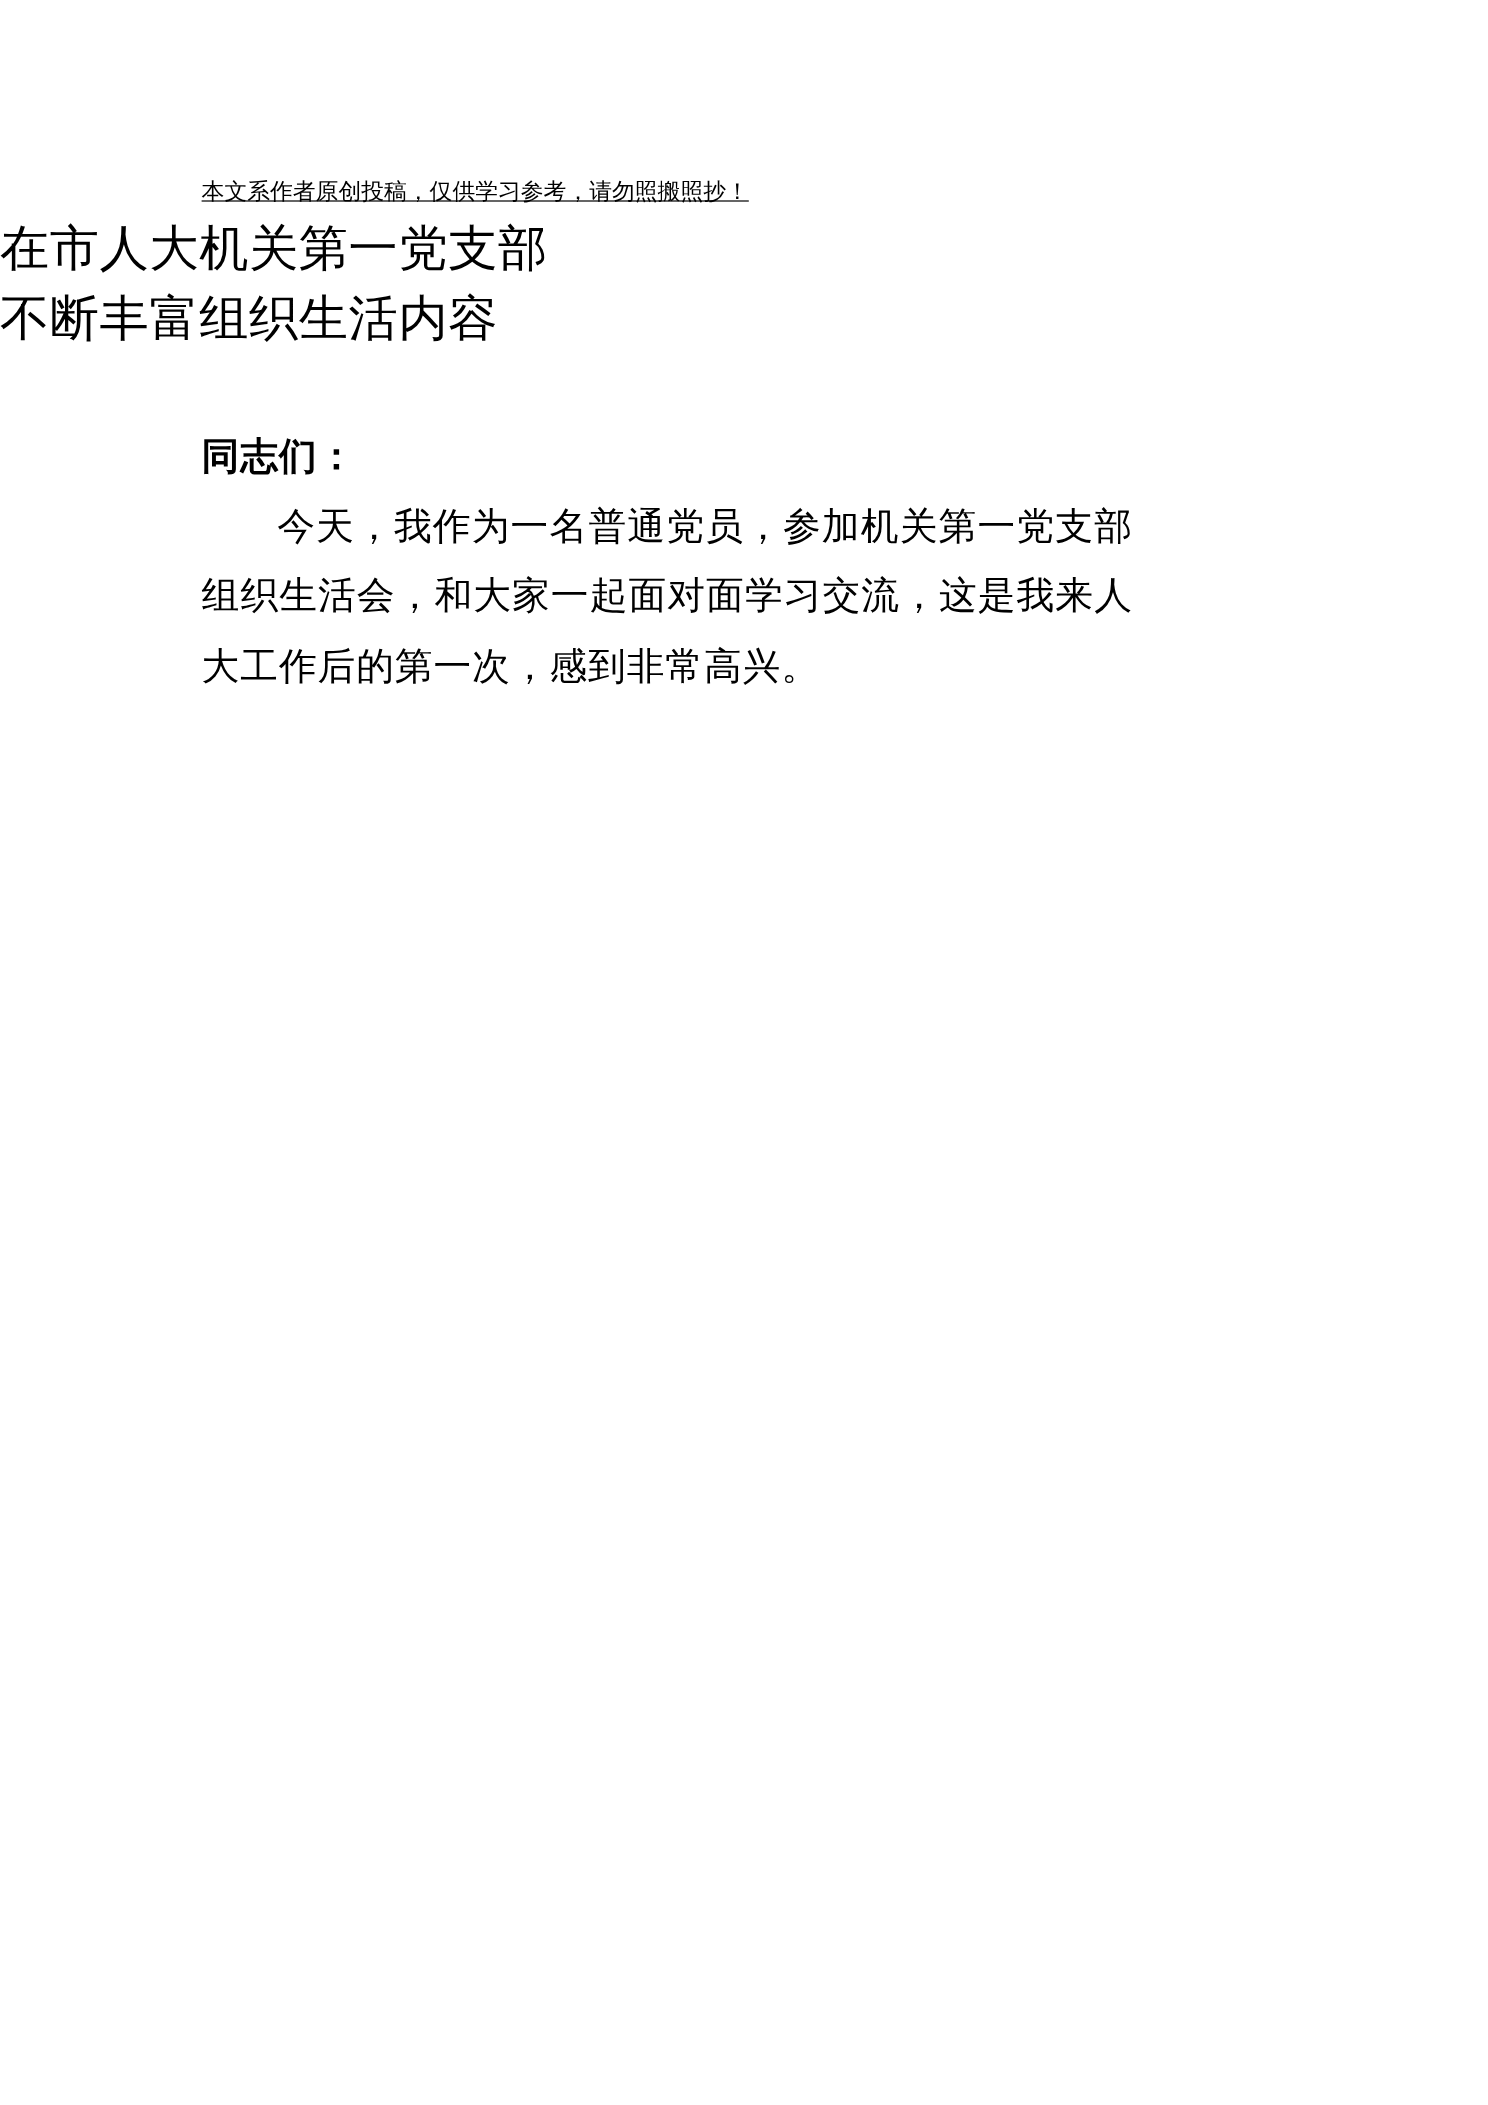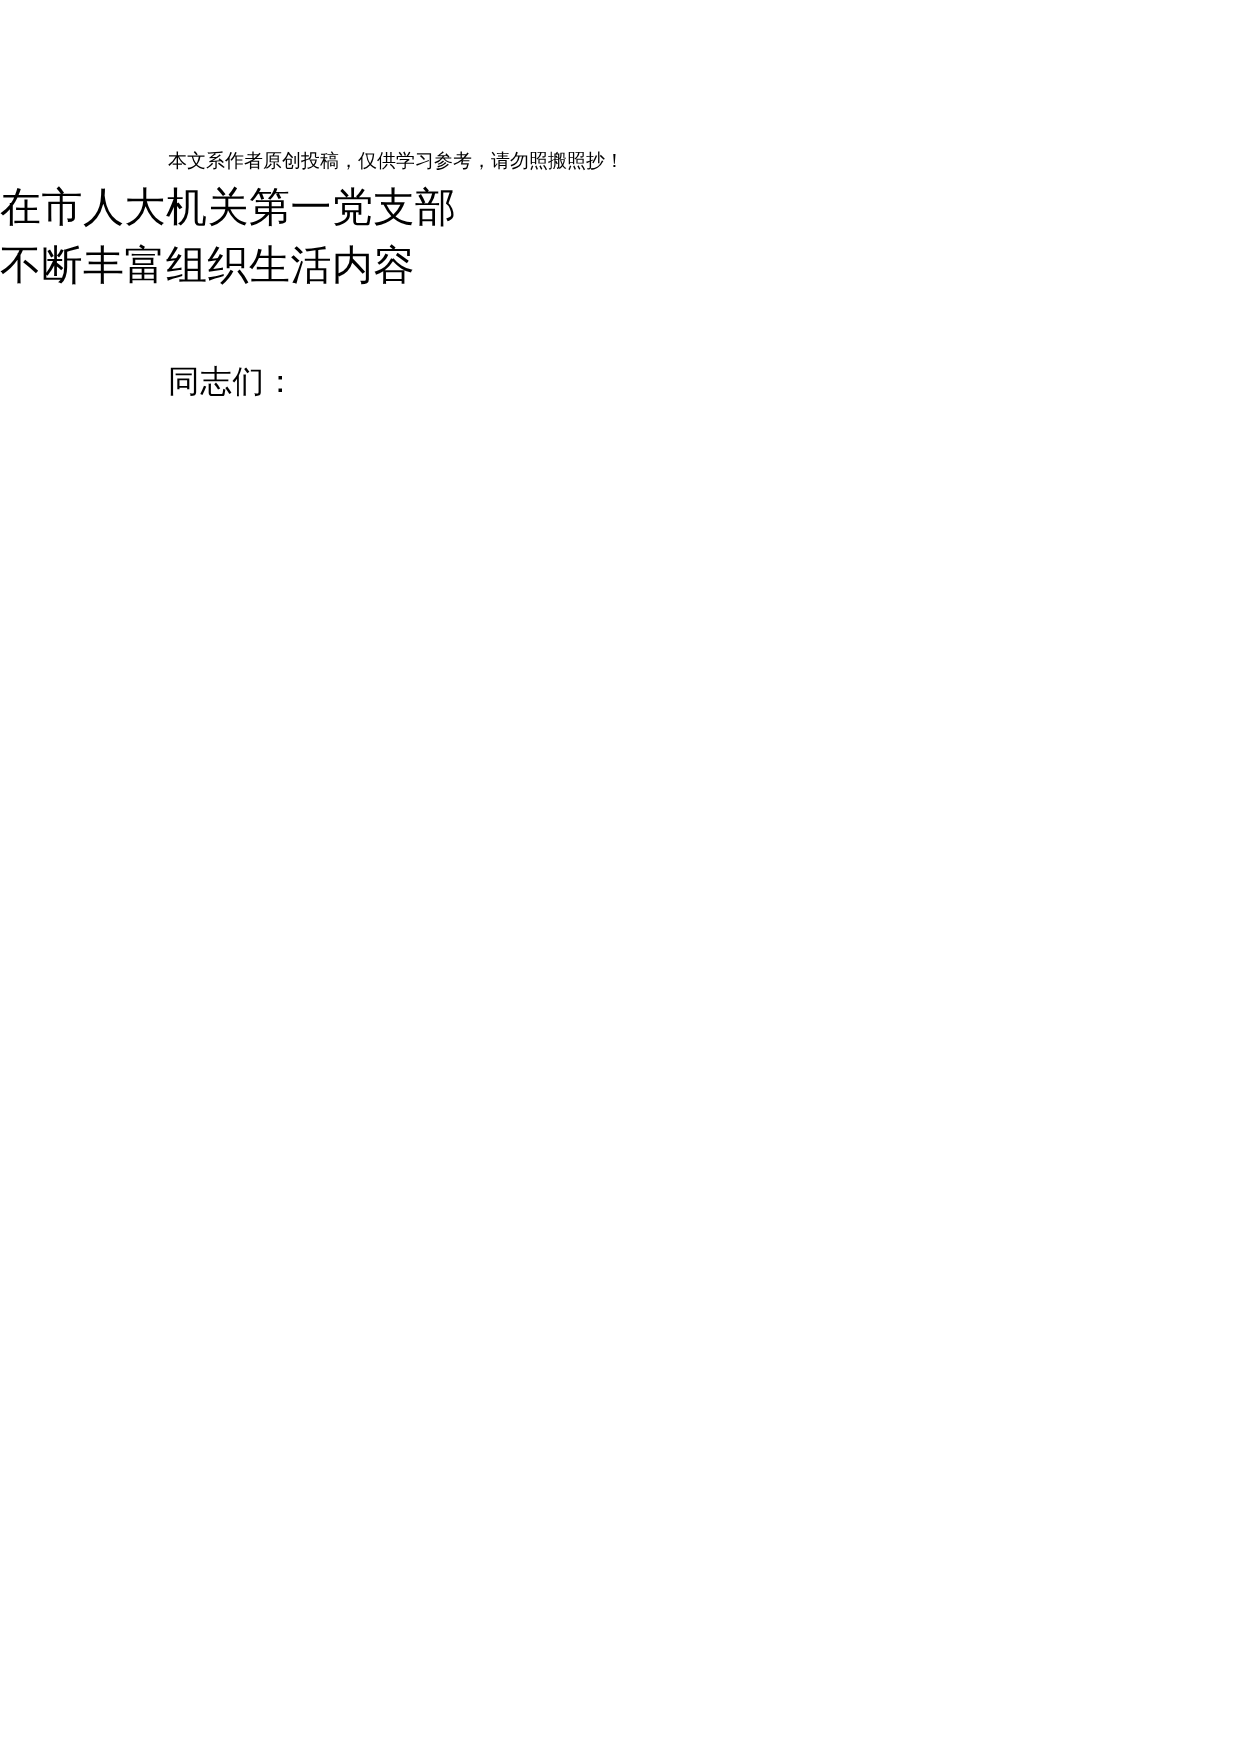--- a/index.html
+++ b/index.html
@@ -24,20 +24,21 @@
       background: #ffffff;
     }
     .notice {
       position: absolute;
       left: 168px;
       top: 146px;
       font-size: 19px;
       line-height: 28px;
       white-space: nowrap;
       letter-spacing: 0px;
+      text-decoration: underline;
     }
     .title {
       position: absolute;
       left: 0;
       width: 1108px;
       text-align: left;
       font-size: 41px;
       line-height: 58px;
       letter-spacing: 0.5px;
       white-space: nowrap;
@@ -60,29 +61,31 @@
       word-break: break-all;
     }
     .para.indent {
       text-indent: 2em;
     }
     .greeting {
       font-size: 31.5px;
       line-height: 58.2px;
       margin: 0;
       letter-spacing: 0.7px;
+      font-weight: bold;
     }
   </style>
 </head>
 <body>
 
 <div class="page">
 
   <div class="notice">本文系作者原创投稿，仅供学习参考，请勿照搬照抄！</div>
 
   <div class="title l1">在市人大机关第一党支部</div>
   <div class="title l2">不断丰富组织生活内容</div>
 
   <div class="body">
     <p class="greeting">同志们：</p>
+    <p class="para indent">今天，我作为一名普通党员，参加机关第一党支部组织生活会，和大家一起面对面学习交流，这是我来人大工作后的第一次，感到非常高兴。</p>
   </div>
 
 </div>
 
 </body></html>

